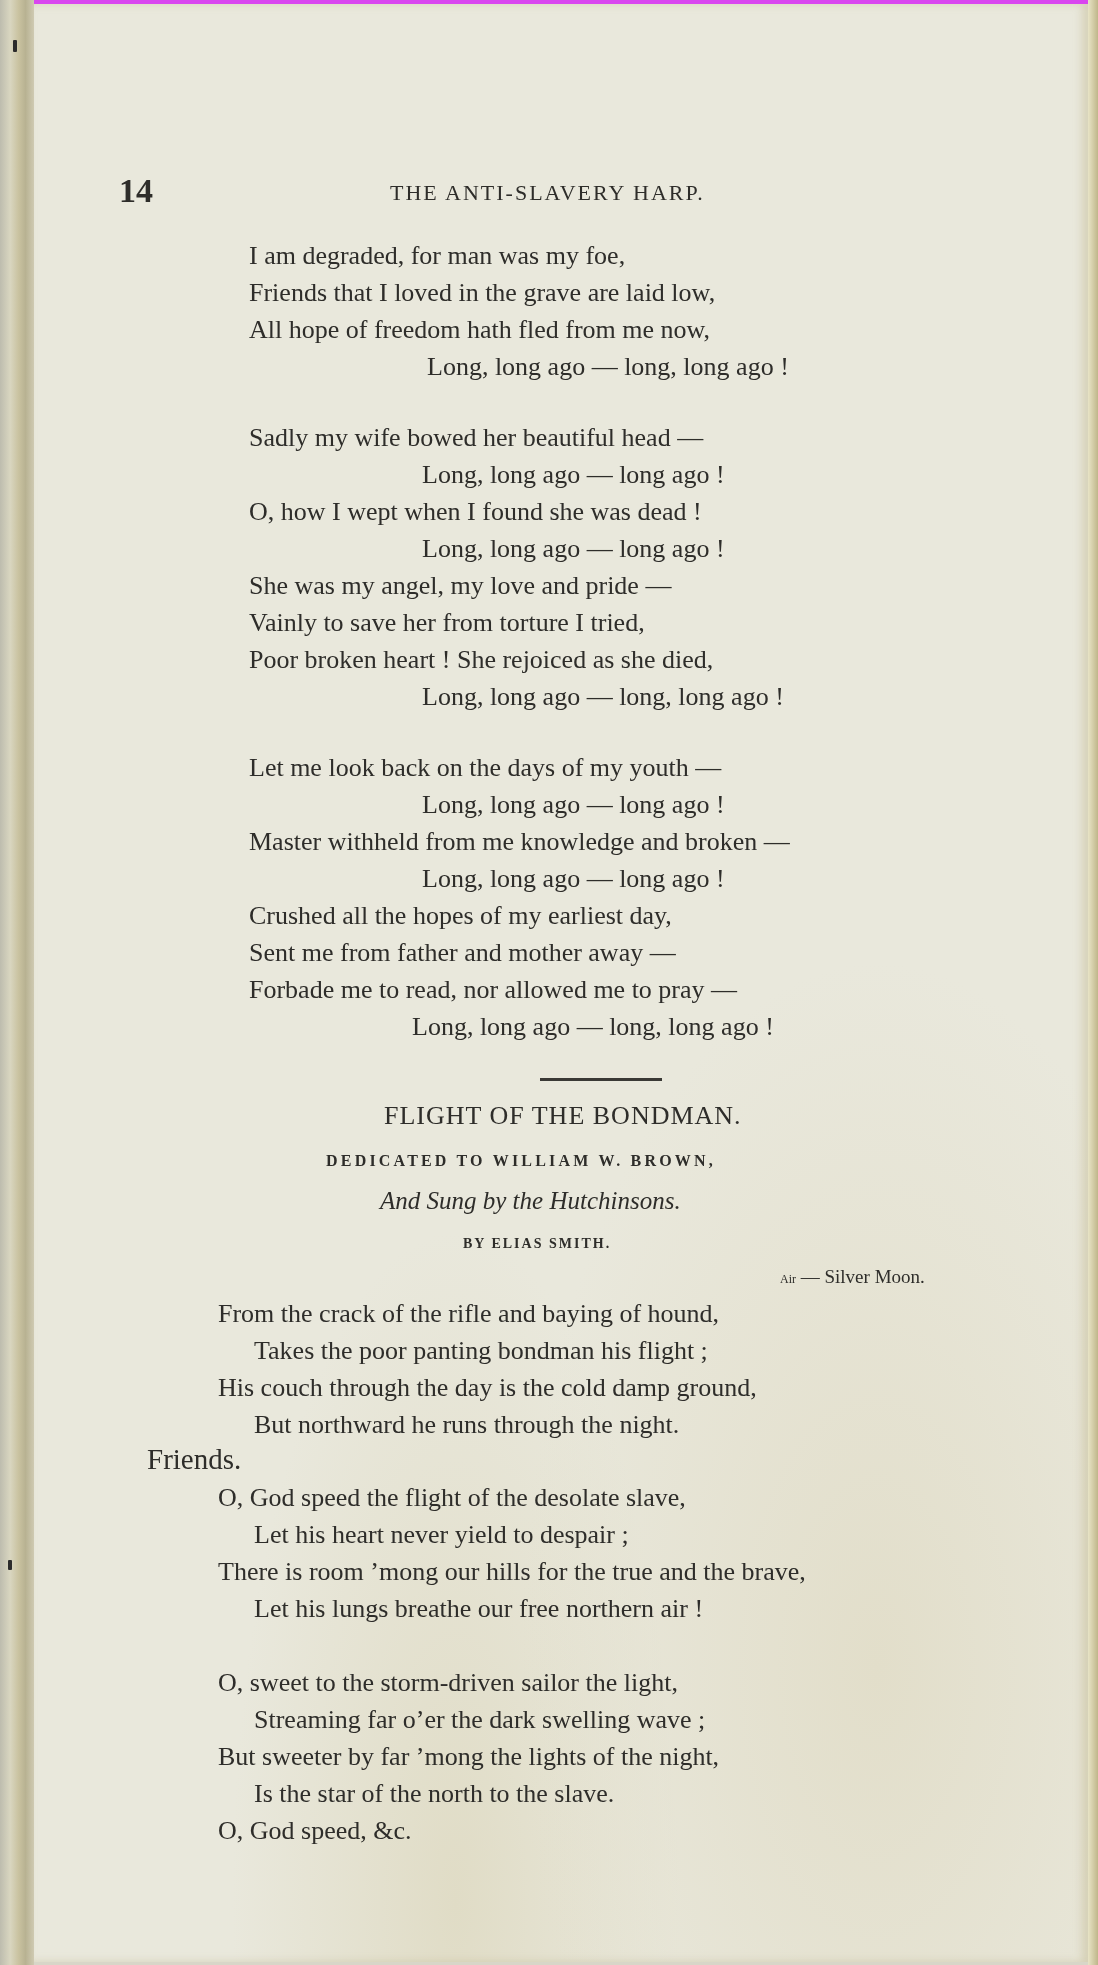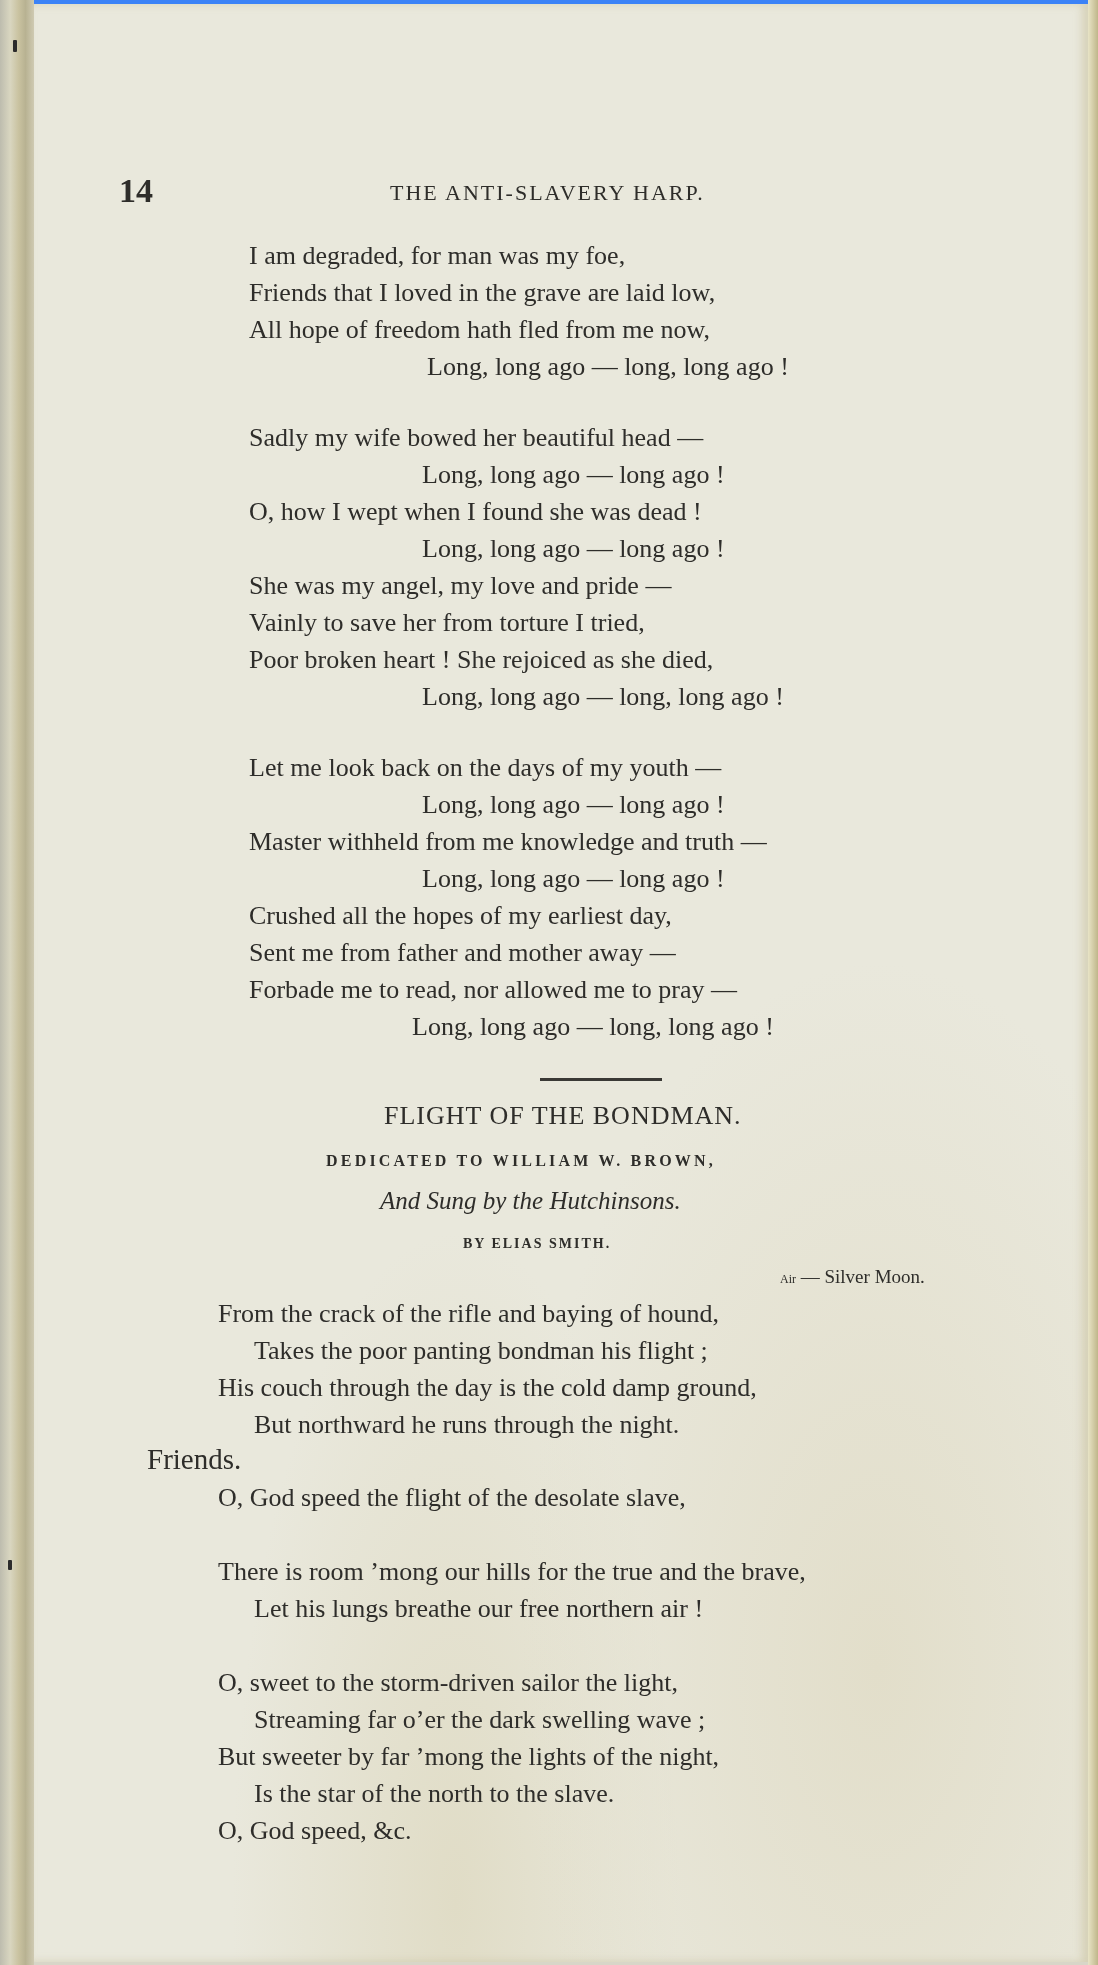--- a/index.html
+++ b/index.html
@@ -3,21 +3,21 @@
 <meta charset="utf-8">
 <style>
   html, body { margin: 0; padding: 0; }
   body {
     width: 1098px; height: 1965px; overflow: hidden;
     background: #d8d6c8;
     font-family: "Liberation Serif", "DejaVu Serif", serif;
   }
   .scan {
     position: relative; width: 1098px; height: 1706px;
-    background: #3b82f6;
+    background: #d946ef;
   }
   .binding {
     position: absolute; left: 0; top: 0; width: 34px; height: 1965px;
     background: linear-gradient(90deg, #bdbcae 0%, #d9d6c0 30%, #c9c2a0 55%, #b8b292 75%, #cfcab2 100%);
   }
   .binding-mark {
     position: absolute; left: 13px; width: 4px; background: #2b2b2b; border-radius: 1px;
   }
   .page {
     position: absolute; left: 34px; top: 4px; width: 1054px; height: 1958px;
@@ -66,21 +66,21 @@
   <div class="t verse" style="left:422px;top:455px;">Long, long ago — long ago !</div>
   <div class="t verse" style="left:249px;top:492px;">O, how I wept when I found she was dead !</div>
   <div class="t verse" style="left:422px;top:529px;">Long, long ago — long ago !</div>
   <div class="t verse" style="left:249px;top:566px;">She was my angel, my love and pride —</div>
   <div class="t verse" style="left:249px;top:603px;">Vainly to save her from torture I tried,</div>
   <div class="t verse" style="left:249px;top:640px;">Poor broken heart ! She rejoiced as she died,</div>
   <div class="t verse" style="left:422px;top:677px;">Long, long ago — long, long ago !</div>
 
   <div class="t verse" style="left:249px;top:748px;">Let me look back on the days of my youth —</div>
   <div class="t verse" style="left:422px;top:785px;">Long, long ago — long ago !</div>
-  <div class="t verse" style="left:249px;top:822px;">Master withheld from me knowledge and truth —</div>
+  <div class="t verse" style="left:249px;top:822px;">Master withheld from me knowledge and broken —</div>
   <div class="t verse" style="left:422px;top:859px;">Long, long ago — long ago !</div>
   <div class="t verse" style="left:249px;top:896px;">Crushed all the hopes of my earliest day,</div>
   <div class="t verse" style="left:249px;top:933px;">Sent me from father and mother away —</div>
   <div class="t verse" style="left:249px;top:970px;">Forbade me to read, nor allowed me to pray —</div>
   <div class="t verse" style="left:412px;top:1007px;">Long, long ago — long, long ago !</div>
 
   <div class="rule"></div>
 
   <div class="t title">FLIGHT OF THE BONDMAN.</div>
   <div class="t dedication">DEDICATED TO WILLIAM W. BROWN,</div>
@@ -89,20 +89,21 @@
   <div class="t air"><span class="sc">Air</span><span> — Silver Moon.</span></div>
 
   <div class="t verse" style="left:218px;top:1294px;">From the crack of the rifle and baying of hound,</div>
   <div class="t verse" style="left:254px;top:1331px;">Takes the poor panting bondman his flight ;</div>
   <div class="t verse" style="left:218px;top:1368px;">His couch through the day is the cold damp ground,</div>
   <div class="t verse" style="left:254px;top:1405px;">But northward he runs through the night.</div>
 
   <div class="t chorus-label">Friends.</div>
 
   <div class="t verse" style="left:218px;top:1478px;">O, God speed the flight of the desolate slave,</div>
+  <div class="t verse" style="left:254px;top:1515px;">Let his heart never yield to despair ;</div>
   <div class="t verse" style="left:218px;top:1552px;">There is room ’mong our hills for the true and the brave,</div>
   <div class="t verse" style="left:254px;top:1589px;">Let his lungs breathe our free northern air !</div>
 
   <div class="t verse" style="left:218px;top:1663px;">O, sweet to the storm-driven sailor the light,</div>
   <div class="t verse" style="left:254px;top:1700px;">Streaming far o’er the dark swelling wave ;</div>
   <div class="t verse" style="left:218px;top:1737px;">But sweeter by far ’mong the lights of the night,</div>
   <div class="t verse" style="left:254px;top:1774px;">Is the star of the north to the slave.</div>
   <div class="t verse" style="left:218px;top:1811px;">O, God speed, &amp;c.</div>
 </div>
 

